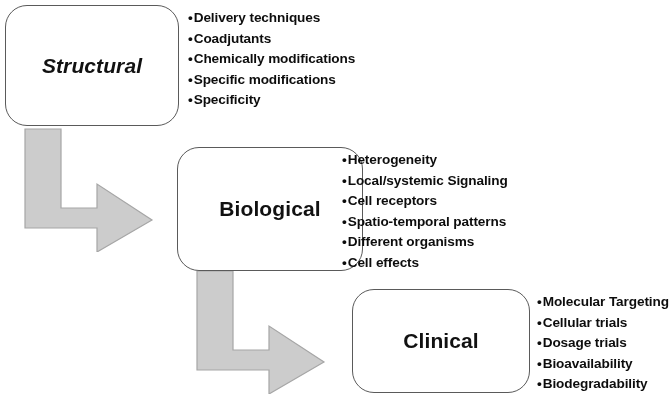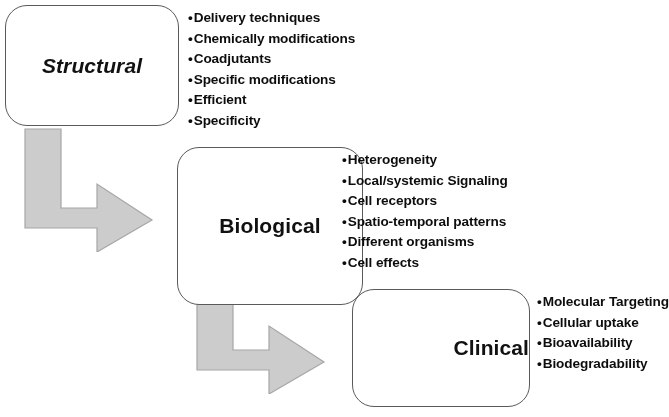--- a/index.html
+++ b/index.html
@@ -80,44 +80,44 @@
   <svg class="elbow-arrow" style="left:196px; top:270px;" width="130" height="124" viewBox="0 0 130 124">
     <polygon points="1,1 37,1 37,80 73,80 73,56 128,92 73,124 73,100 1,100"></polygon>
   </svg>
 
   <div class="stage-box" style="left:5px; top:5px; width:174px; height:121px;font-style:italic;">
     <span class="stage-label">Structural</span>
   </div>
 
   <div class="bullet-list" style="left:188px; top:8px;">
     <div class="bullet-item"><span class="bullet-dot">•</span><span>Delivery techniques</span></div>
+    <div class="bullet-item"><span class="bullet-dot">•</span><span>Coadjutants</span></div>
     <div class="bullet-item"><span class="bullet-dot">•</span><span>Chemically modifications</span></div>
-    <div class="bullet-item"><span class="bullet-dot">•</span><span>Coadjutants</span></div>
     <div class="bullet-item"><span class="bullet-dot">•</span><span>Specific modifications</span></div>
-    <div class="bullet-item"><span class="bullet-dot">•</span><span>Efficient</span></div>
     <div class="bullet-item"><span class="bullet-dot">•</span><span>Specificity</span></div>
   </div>
 
-  <div class="stage-box" style="left:177px; top:147px; width:186px; height:158px;">
+  <div class="stage-box" style="left:177px; top:147px; width:186px; height:124px;">
     <span class="stage-label">Biological</span>
   </div>
 
   <div class="bullet-list" style="left:342px; top:150px;">
     <div class="bullet-item"><span class="bullet-dot">•</span><span>Heterogeneity</span></div>
     <div class="bullet-item"><span class="bullet-dot">•</span><span>Local/systemic Signaling</span></div>
     <div class="bullet-item"><span class="bullet-dot">•</span><span>Cell receptors</span></div>
     <div class="bullet-item"><span class="bullet-dot">•</span><span>Spatio-temporal patterns</span></div>
     <div class="bullet-item"><span class="bullet-dot">•</span><span>Different organisms</span></div>
     <div class="bullet-item"><span class="bullet-dot">•</span><span>Cell effects</span></div>
   </div>
 
-  <div class="stage-box" style="left:352px; top:289px; width:178px; height:118px;justify-content:flex-end;">
+  <div class="stage-box" style="left:352px; top:289px; width:178px; height:104px;">
     <span class="stage-label">Clinical</span>
   </div>
 
   <div class="bullet-list" style="left:529px; top:292px;padding-left:8px;">
     <div class="bullet-item"><span class="bullet-dot">•</span><span>Molecular Targeting</span></div>
-    <div class="bullet-item"><span class="bullet-dot">•</span><span>Cellular uptake</span></div>
+    <div class="bullet-item"><span class="bullet-dot">•</span><span>Cellular trials</span></div>
+    <div class="bullet-item"><span class="bullet-dot">•</span><span>Dosage trials</span></div>
     <div class="bullet-item"><span class="bullet-dot">•</span><span>Bioavailability</span></div>
     <div class="bullet-item"><span class="bullet-dot">•</span><span>Biodegradability</span></div>
   </div>
 
 </div>
 
 </body></html>

